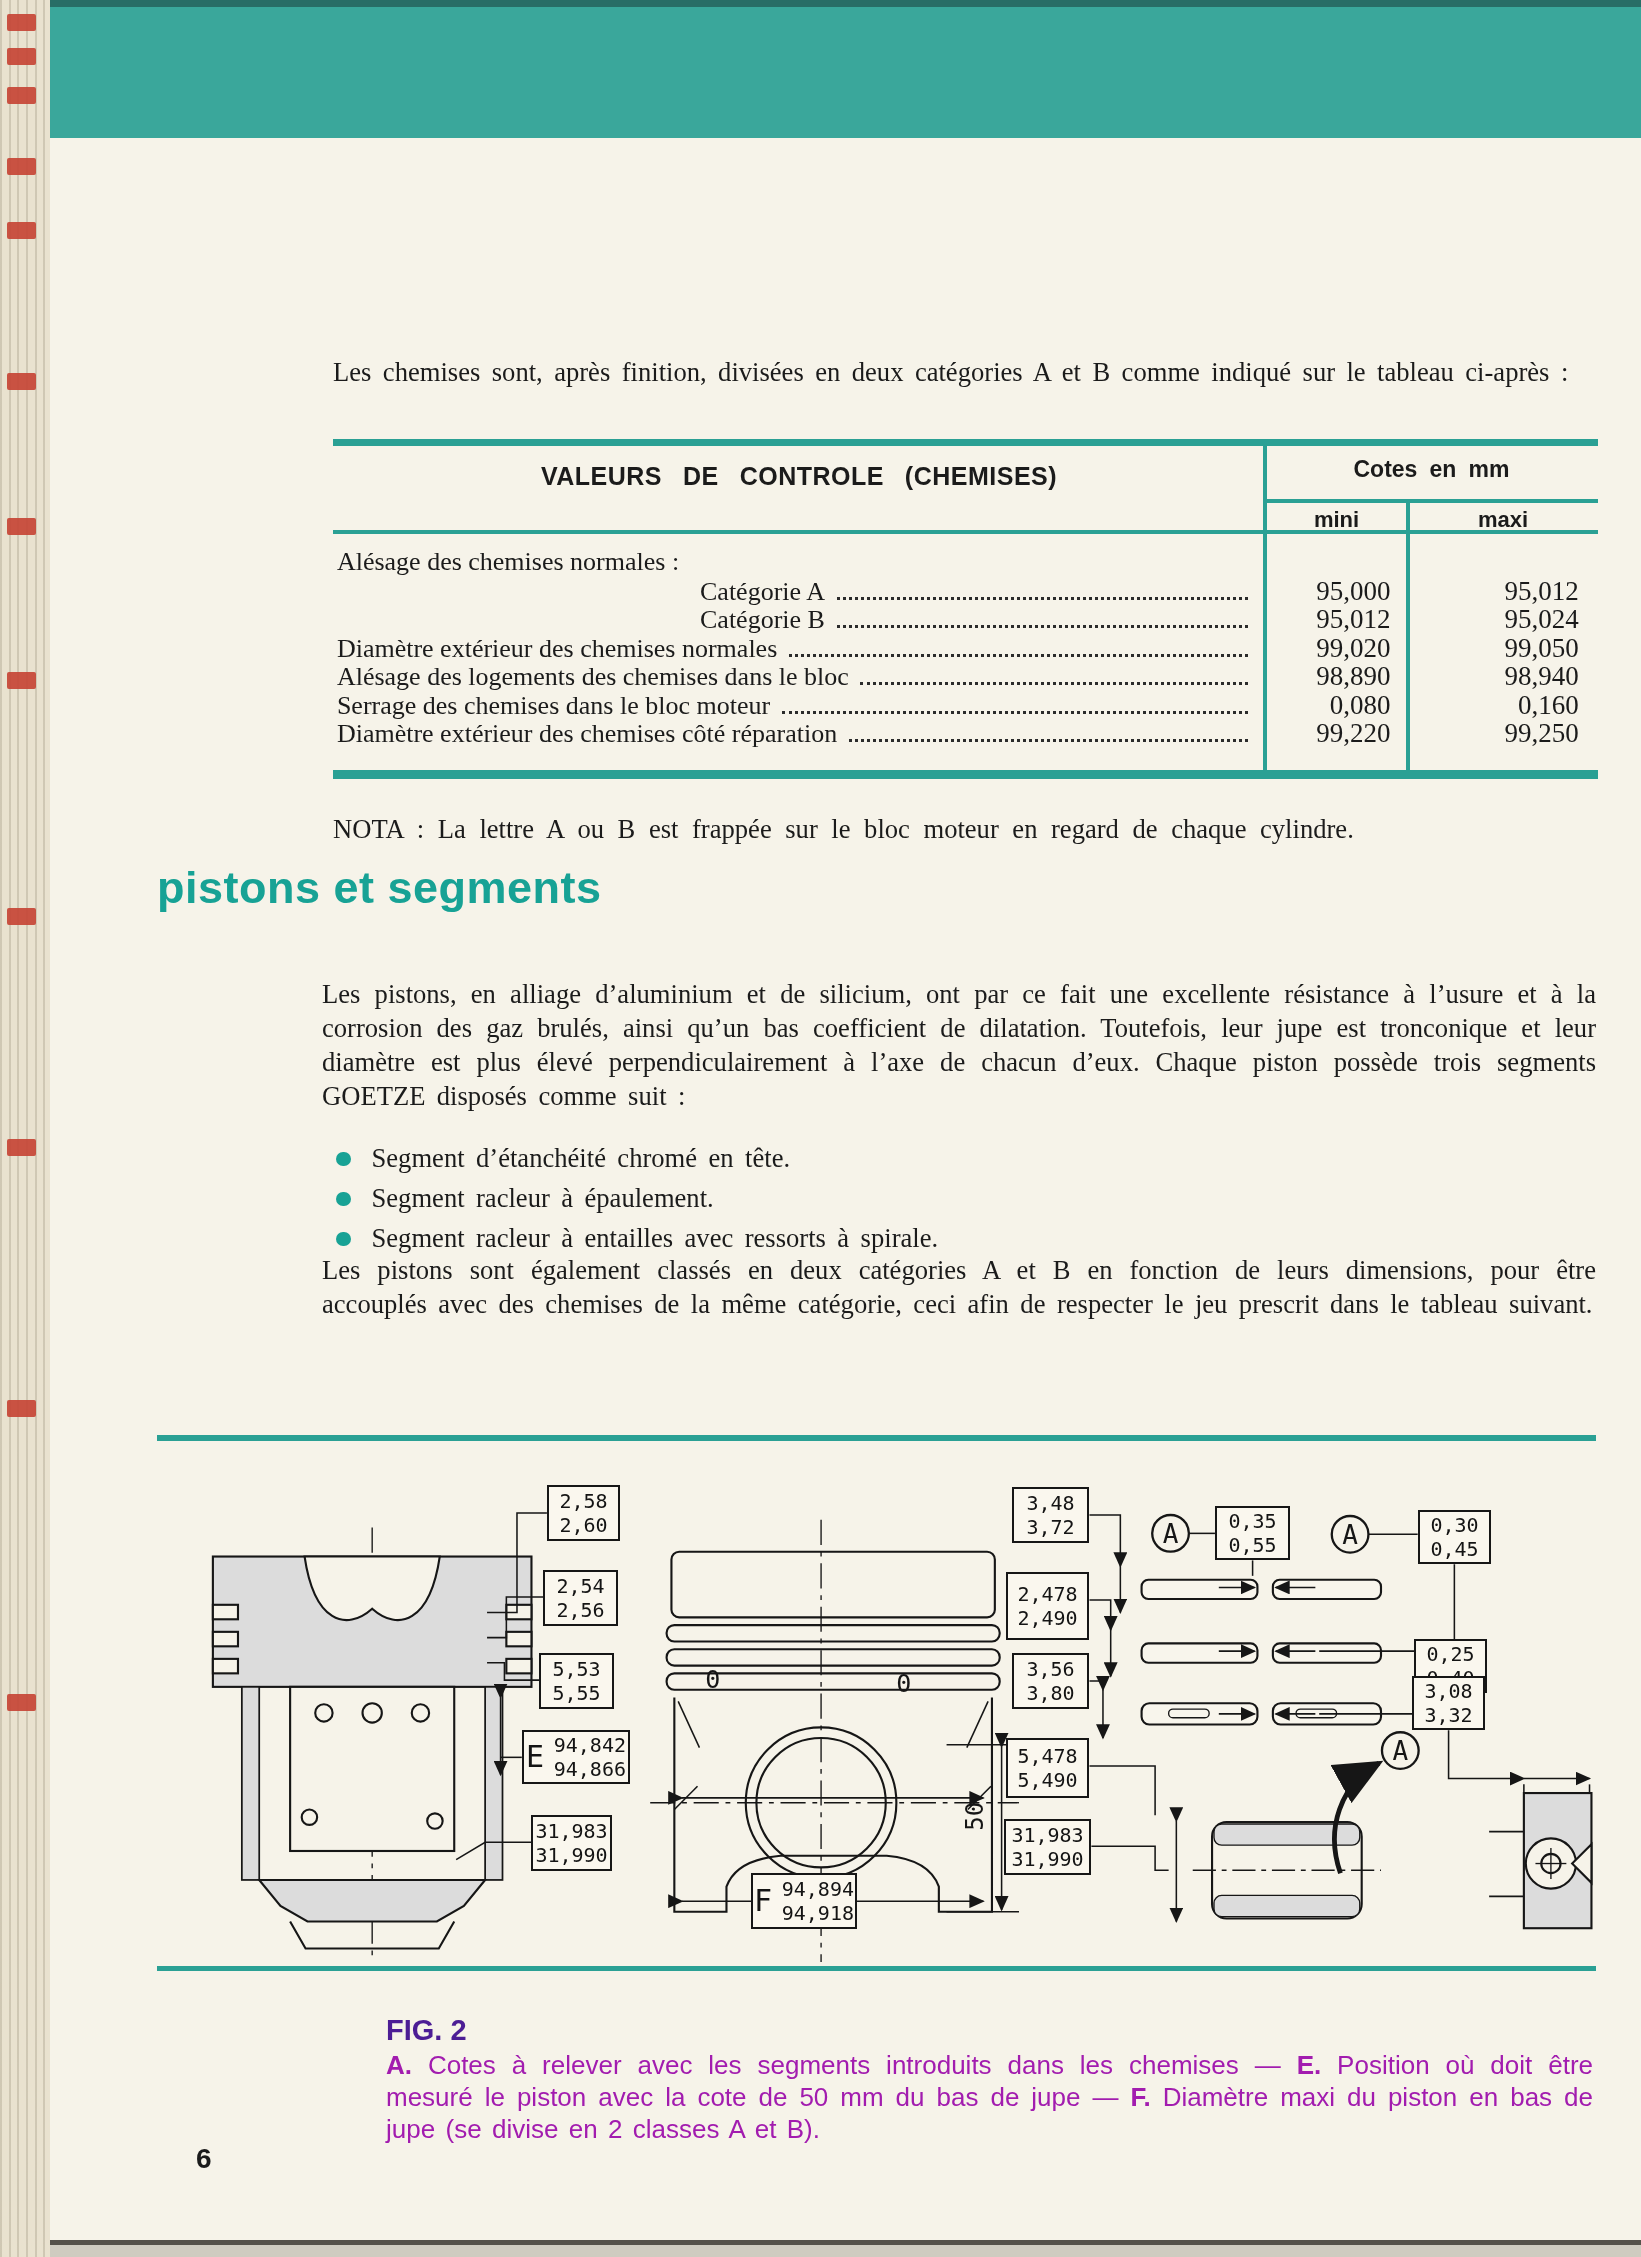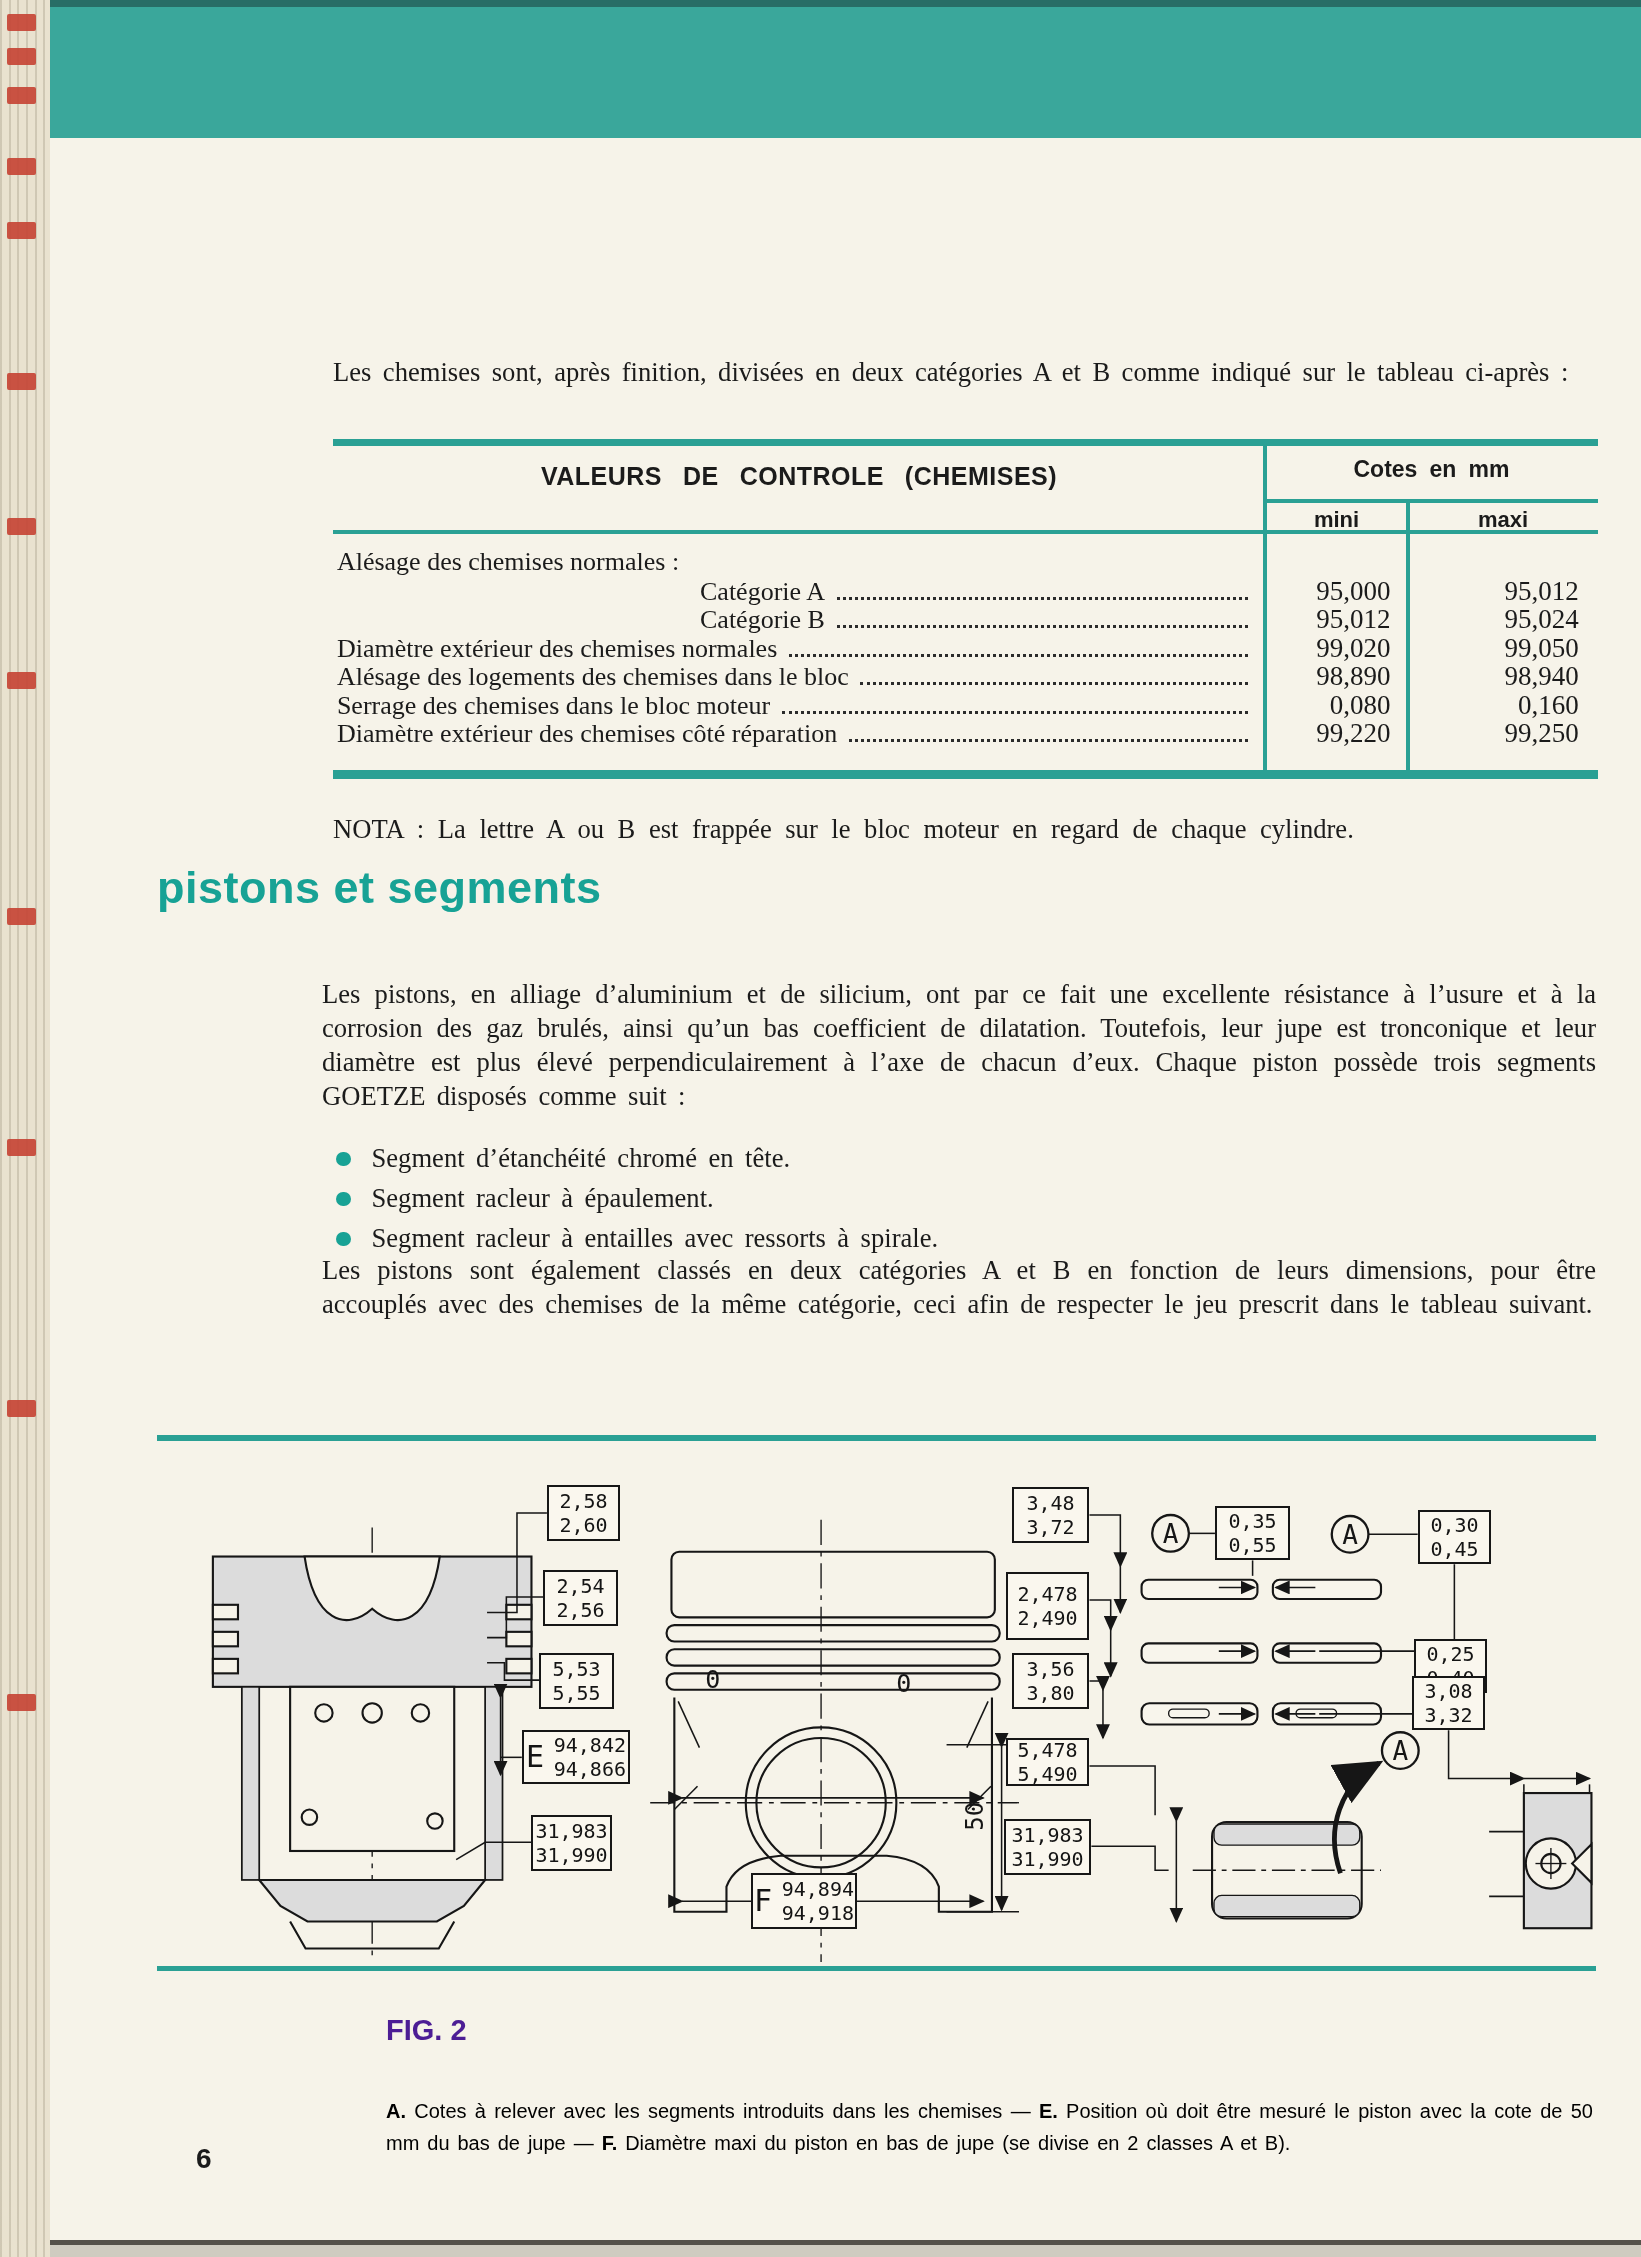--- a/index.html
+++ b/index.html
@@ -54,21 +54,21 @@
   .figure svg{position:absolute;left:0;top:0;}
   .cbox{position:absolute;background:#faf7ee;border:2.4px solid #161616;display:flex;flex-direction:column;
         align-items:center;justify-content:center;font-family:"DejaVu Sans Mono",monospace;
         font-size:20px;line-height:24px;color:#141414;box-sizing:border-box;}
   .cbox.lettered{flex-direction:row;gap:9.7px;}
   .cbox .letter{font-size:30px;}
   .cbox .nums{display:flex;flex-direction:column;align-items:center;}
   .fig-label{position:absolute;left:386px;top:2014px;font-family:"Liberation Sans",sans-serif;
              font-weight:700;font-size:29px;color:#4c1d95;}
   .fig-caption{position:absolute;left:386px;top:2049px;width:1207px;font-family:"Liberation Sans",sans-serif;
-               font-size:20px;line-height:32px;text-align:justify;word-spacing:.12em;color:#000000;margin-top:46px;}
+               font-size:26px;line-height:32px;text-align:justify;word-spacing:.12em;color:#a21caf;}
   .fig-caption .b{font-weight:700;}
   .page-num{position:absolute;left:196px;top:2143px;font-family:"Liberation Sans",sans-serif;
             font-weight:700;font-size:28px;}
   text{font-family:"DejaVu Sans Mono",monospace;fill:#161616;}
 </style>
 </head>
 <body>
 
 <div class="canvas">
 
@@ -348,21 +348,21 @@
         <span>3,72</span>
     </div>
     <div class="cbox" style="left:861px;top:112px;width:83px;height:68px;">
       <span>2,478</span>
         <span>2,490</span>
     </div>
     <div class="cbox" style="left:867px;top:193px;width:77px;height:56px;">
       <span>3,56</span>
         <span>3,80</span>
     </div>
-    <div class="cbox" style="left:861px;top:278px;width:83px;height:48px;">
+    <div class="cbox" style="left:861px;top:278px;width:83px;height:60px;">
       <span>5,478</span>
         <span>5,490</span>
     </div>
     <div class="cbox" style="left:859px;top:359px;width:87px;height:56px;">
       <span>31,983</span>
         <span>31,990</span>
     </div>
 
     <div class="cbox" style="left:1070px;top:46px;width:75px;height:54px;">
       <span>0,35</span>

